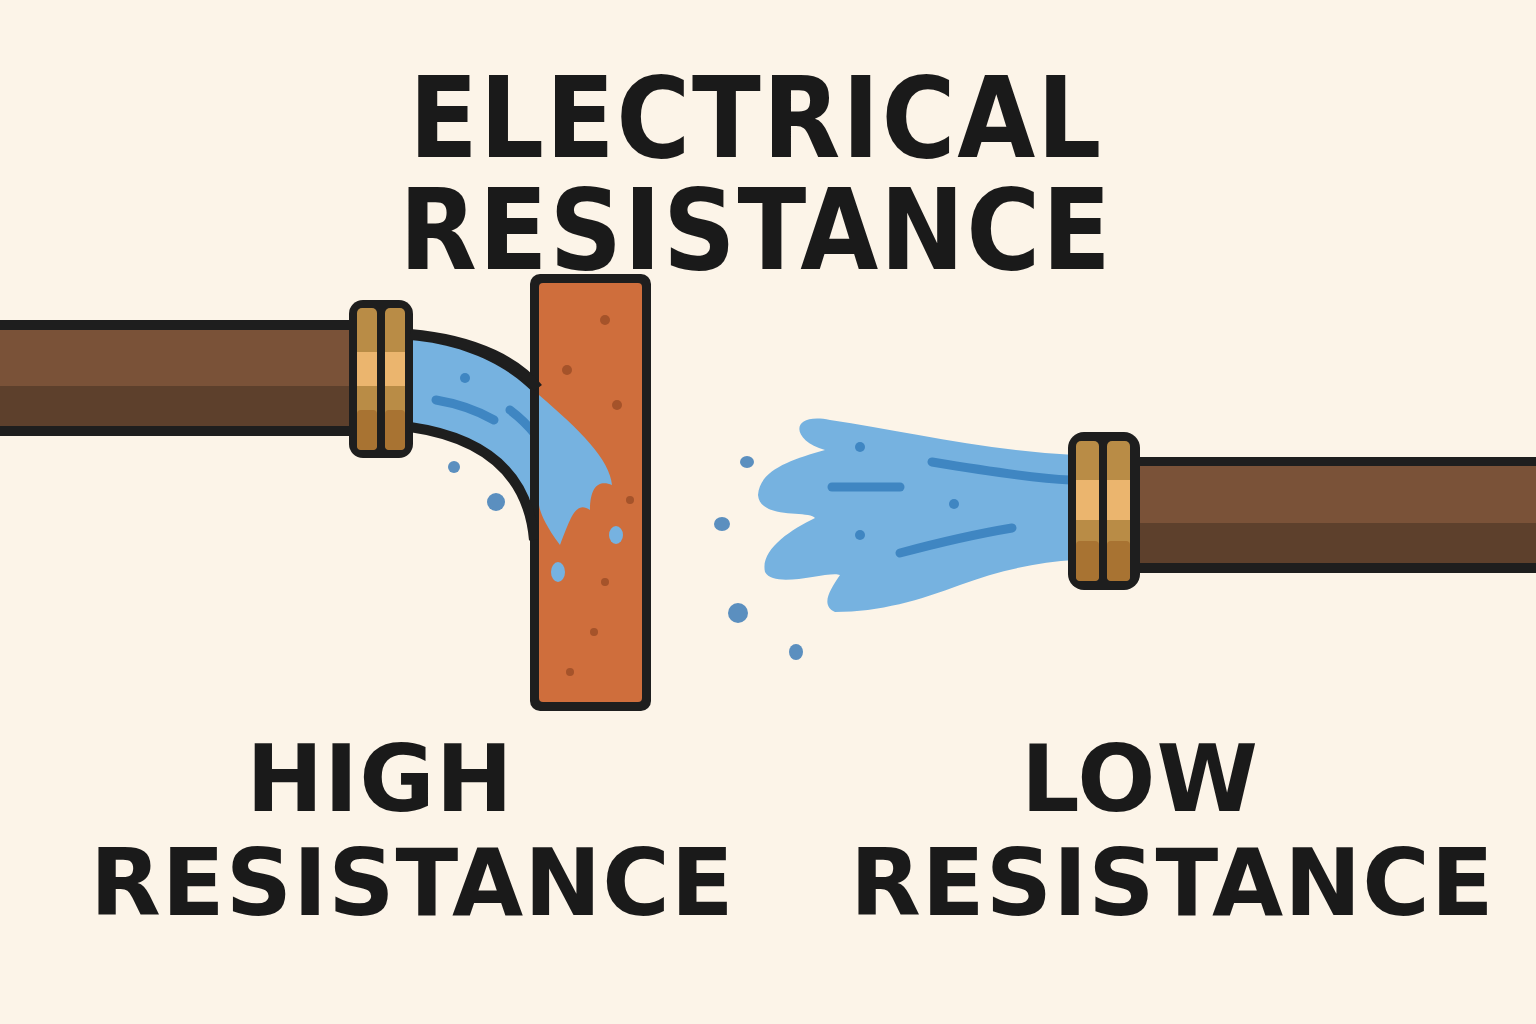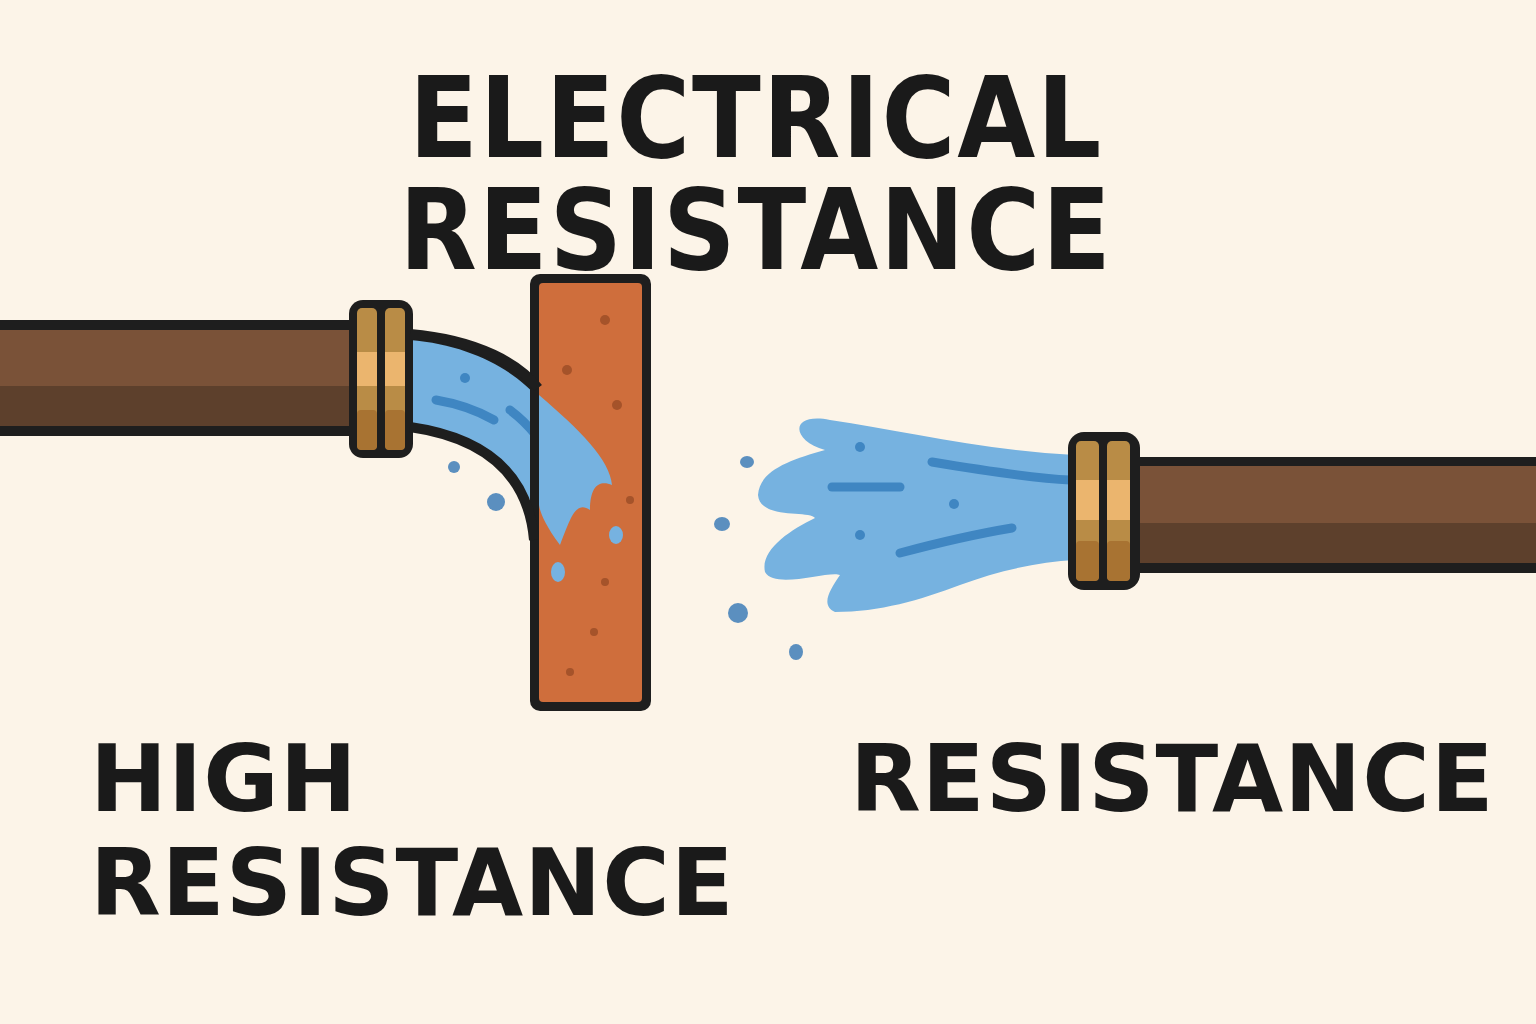--- a/index.html
+++ b/index.html
@@ -10,21 +10,21 @@
     font-family: "DejaVu Sans", "Liberation Sans", sans-serif;
   }
   .title {
     position: absolute; left: 0; top: 62px; width: 1512px;
     text-align: center; font-size: 112px; font-weight: bold;
     color: #1a1a1a; letter-spacing: 2px; line-height: 1;
     transform: scaleX(0.9);
   }
   .label {
     position: absolute; font-weight: bold; color: #1a1a1a;
-    font-size: 92px; line-height: 1.13; text-align: left;
+    font-size: 92px; line-height: 1.13; text-align: center;
     letter-spacing: 1px;
   }
   .label span { display: block; }
   .label.high { left: 90px; width: 580px; top: 728px; }
   .label.low { left: 850px; width: 580px; top: 728px; }
   svg.art { position: absolute; left: 0; top: 0; }
 </style>
 </head>
 <body>
 
@@ -109,14 +109,15 @@
     <rect x="1076" y="541" width="23" height="40" rx="4" fill="#a87332"></rect>
     <rect x="1107" y="541" width="23" height="40" rx="4" fill="#a87332"></rect>
   </g>
 </svg>
 
 <div class="label high">
   <span>HIGH</span>
   <span>RESISTANCE</span>
 </div>
 <div class="label low">
+  <span>LOW</span>
   <span>RESISTANCE</span>
 </div>
 
 </body></html>

